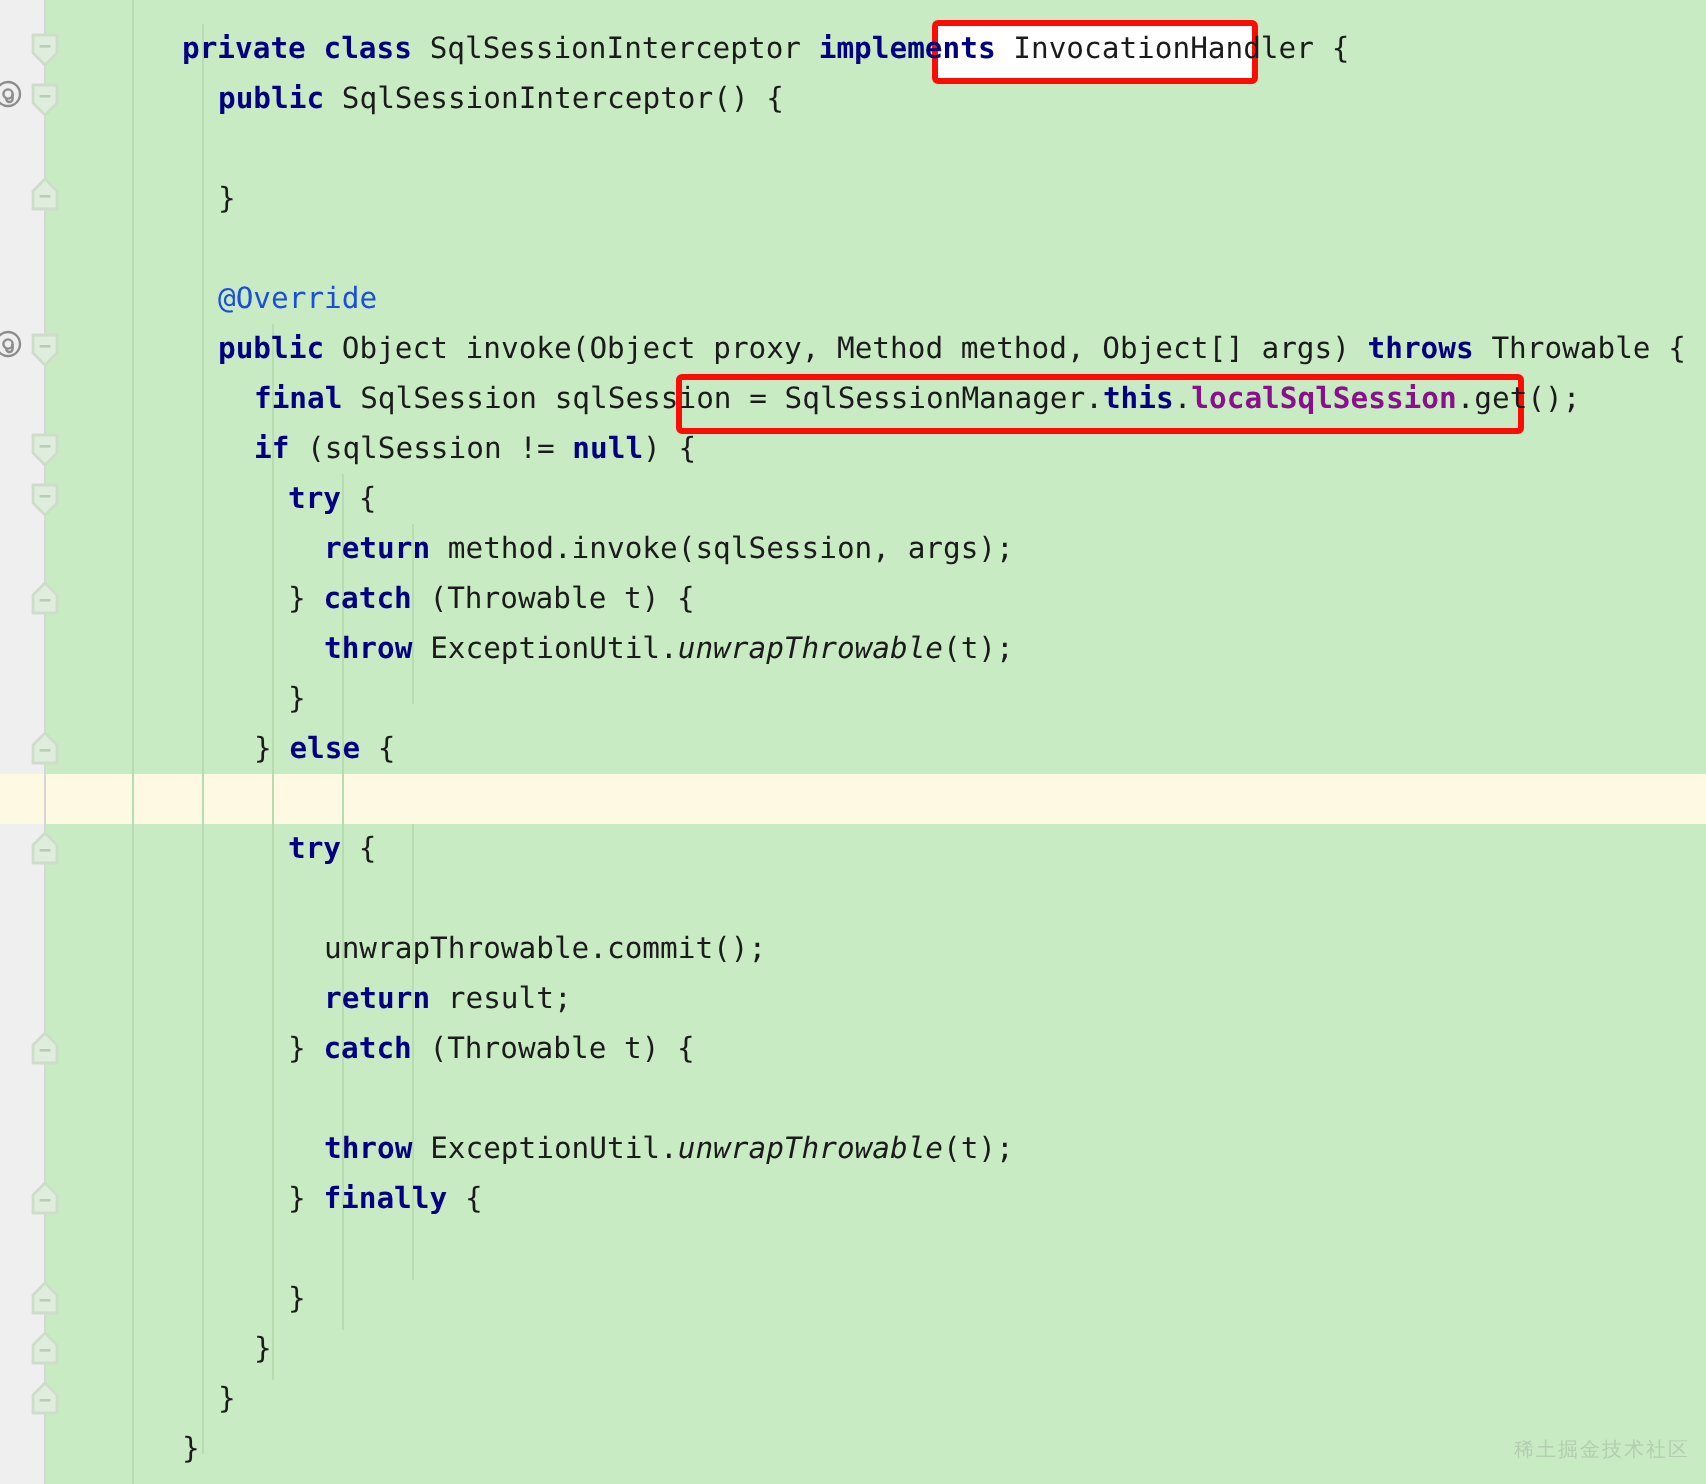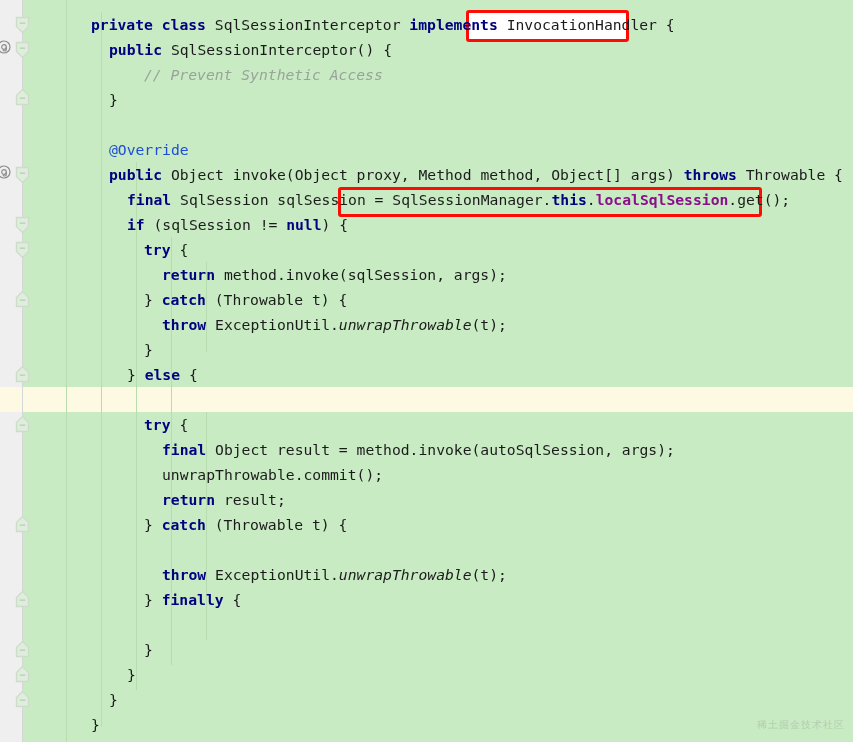--- a/index.html
+++ b/index.html
@@ -270,21 +270,20 @@
 
   <div class="redbox filled" style="left:466px; top:10px; width:163px; height:32px;"></div>
   <div class="redbox hollow" style="left:338px; top:187px; width:424px; height:30px;"></div>
 
   <div class="code-layer">
 
     <div class="line" style="top:12px; left:48px;"><span class="kw">private</span> <span class="kw">class</span> <span class="id">SqlSessionInterceptor</span> <span class="kw">implements</span> <span class="id">InvocationHandler</span> <span class="id">{</span></div>
 
     <div class="line" style="top:37px; left:66px;"><span class="kw">public</span> <span class="id">SqlSessionInterceptor() {</span></div>
 
-    <div class="line" style="top:62px; left:101px;"><span class="cmt">// Prevent Synthetic Access</span></div>
 
     <div class="line" style="top:87px; left:66px;"><span class="id">}</span></div>
 
     <div class="line" style="top:137px; left:66px;"><span class="ann">@Override</span></div>
 
     <div class="line" style="top:162px; left:66px;"><span class="kw">public</span> <span class="id">Object invoke(Object proxy, Method method, Object[] args)</span> <span class="kw">throws</span> <span class="id">Throwable {</span></div>
 
     <div class="line" style="top:187px; left:84px;"><span class="kw">final</span> <span class="id">SqlSession sqlSession = SqlSessionManager.</span><span class="kw">this</span><span class="id">.</span><span class="fld">localSqlSession</span><span class="id">.get();</span></div>
 
     <div class="line" style="top:212px; left:84px;"><span class="kw">if</span> <span class="id">(sqlSession != </span><span class="kw">null</span><span class="id">) {</span></div>
@@ -297,21 +296,20 @@
 
     <div class="line" style="top:312px; left:119px;"><span class="kw">throw</span> <span class="id">ExceptionUtil.</span><span class="stm">unwrapThrowable</span><span class="id">(t);</span></div>
 
     <div class="line" style="top:337px; left:101px;"><span class="id">}</span></div>
 
     <div class="line" style="top:362px; left:84px;"><span class="id">} </span><span class="kw">else</span> <span class="id">{</span></div>
 
 
     <div class="line" style="top:412px; left:101px;"><span class="kw">try</span> <span class="id">{</span></div>
 
-    <div class="line" style="top:437px; left:119px;"><span class="kw">final</span> <span class="id">Object result = method.invoke(autoSqlSession, args);</span></div>
 
     <div class="line" style="top:462px; left:119px;"><span class="id">unwrapThrowable.commit();</span></div>
 
     <div class="line" style="top:487px; left:119px;"><span class="kw">return</span> <span class="id">result;</span></div>
 
     <div class="line" style="top:512px; left:101px;"><span class="id">} </span><span class="kw">catch</span> <span class="id">(Throwable t) {</span></div>
 
 
     <div class="line" style="top:562px; left:119px;"><span class="kw">throw</span> <span class="id">ExceptionUtil.</span><span class="stm">unwrapThrowable</span><span class="id">(t);</span></div>
 

